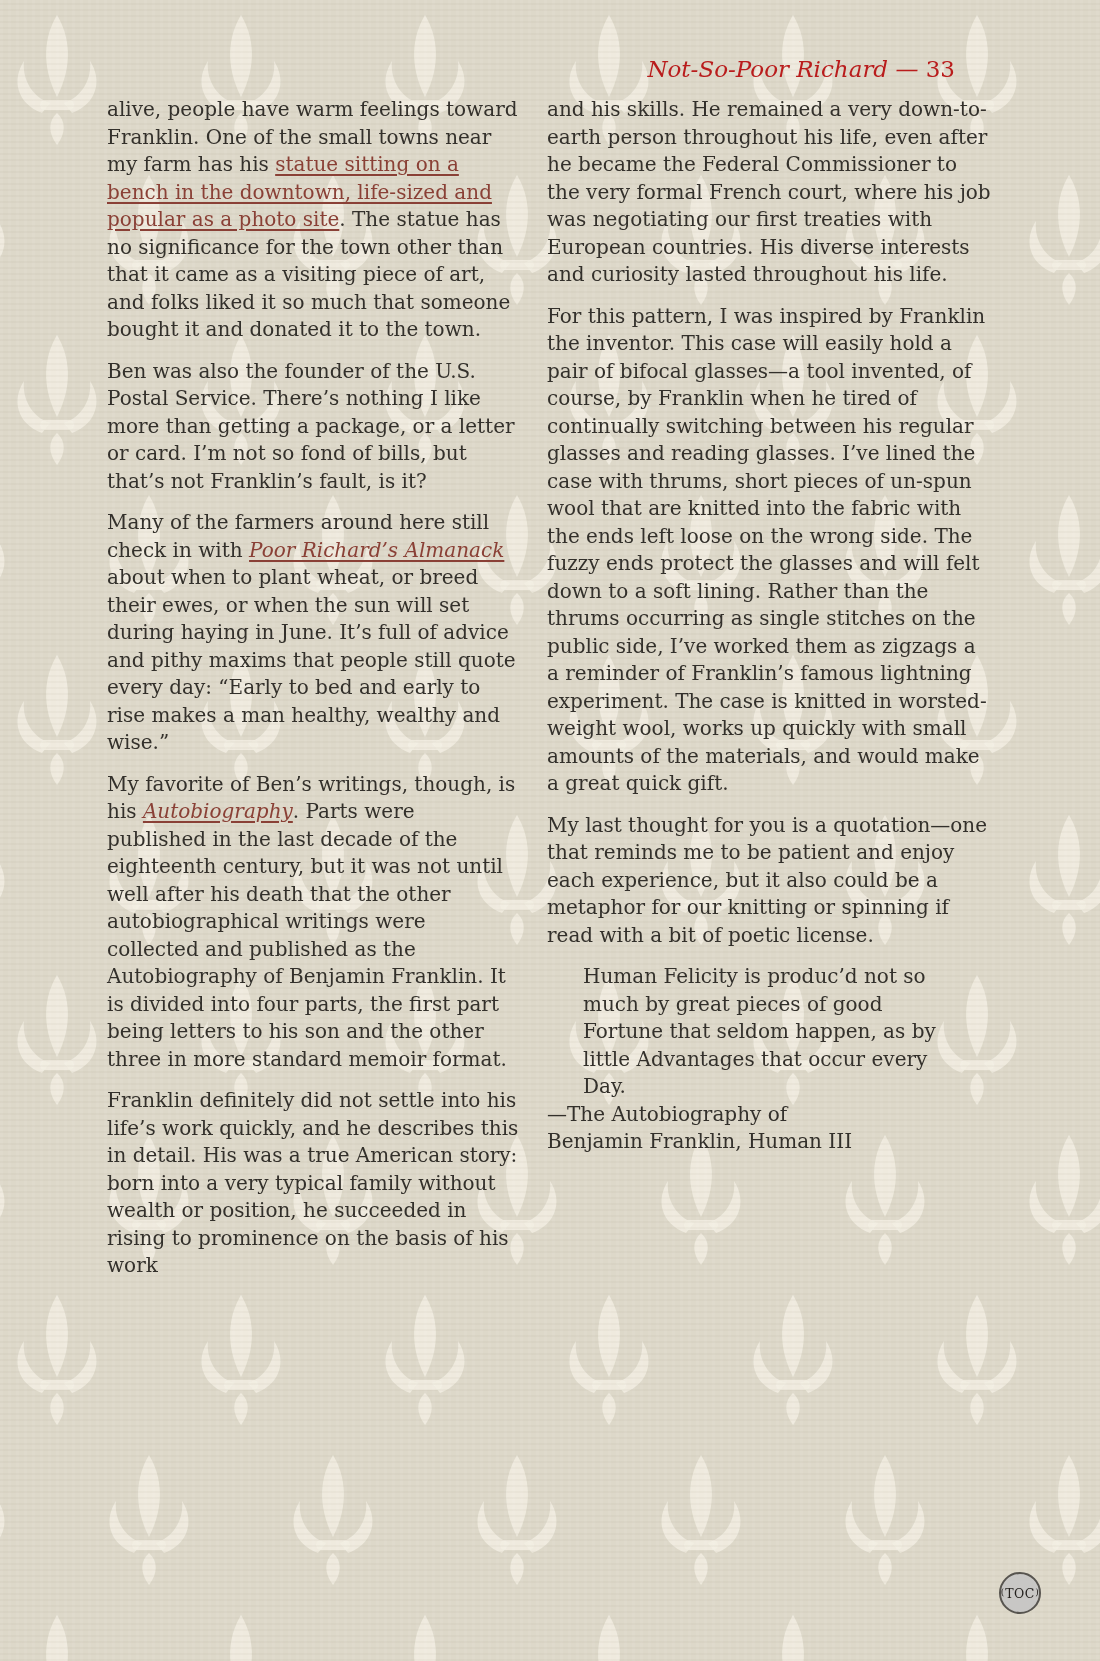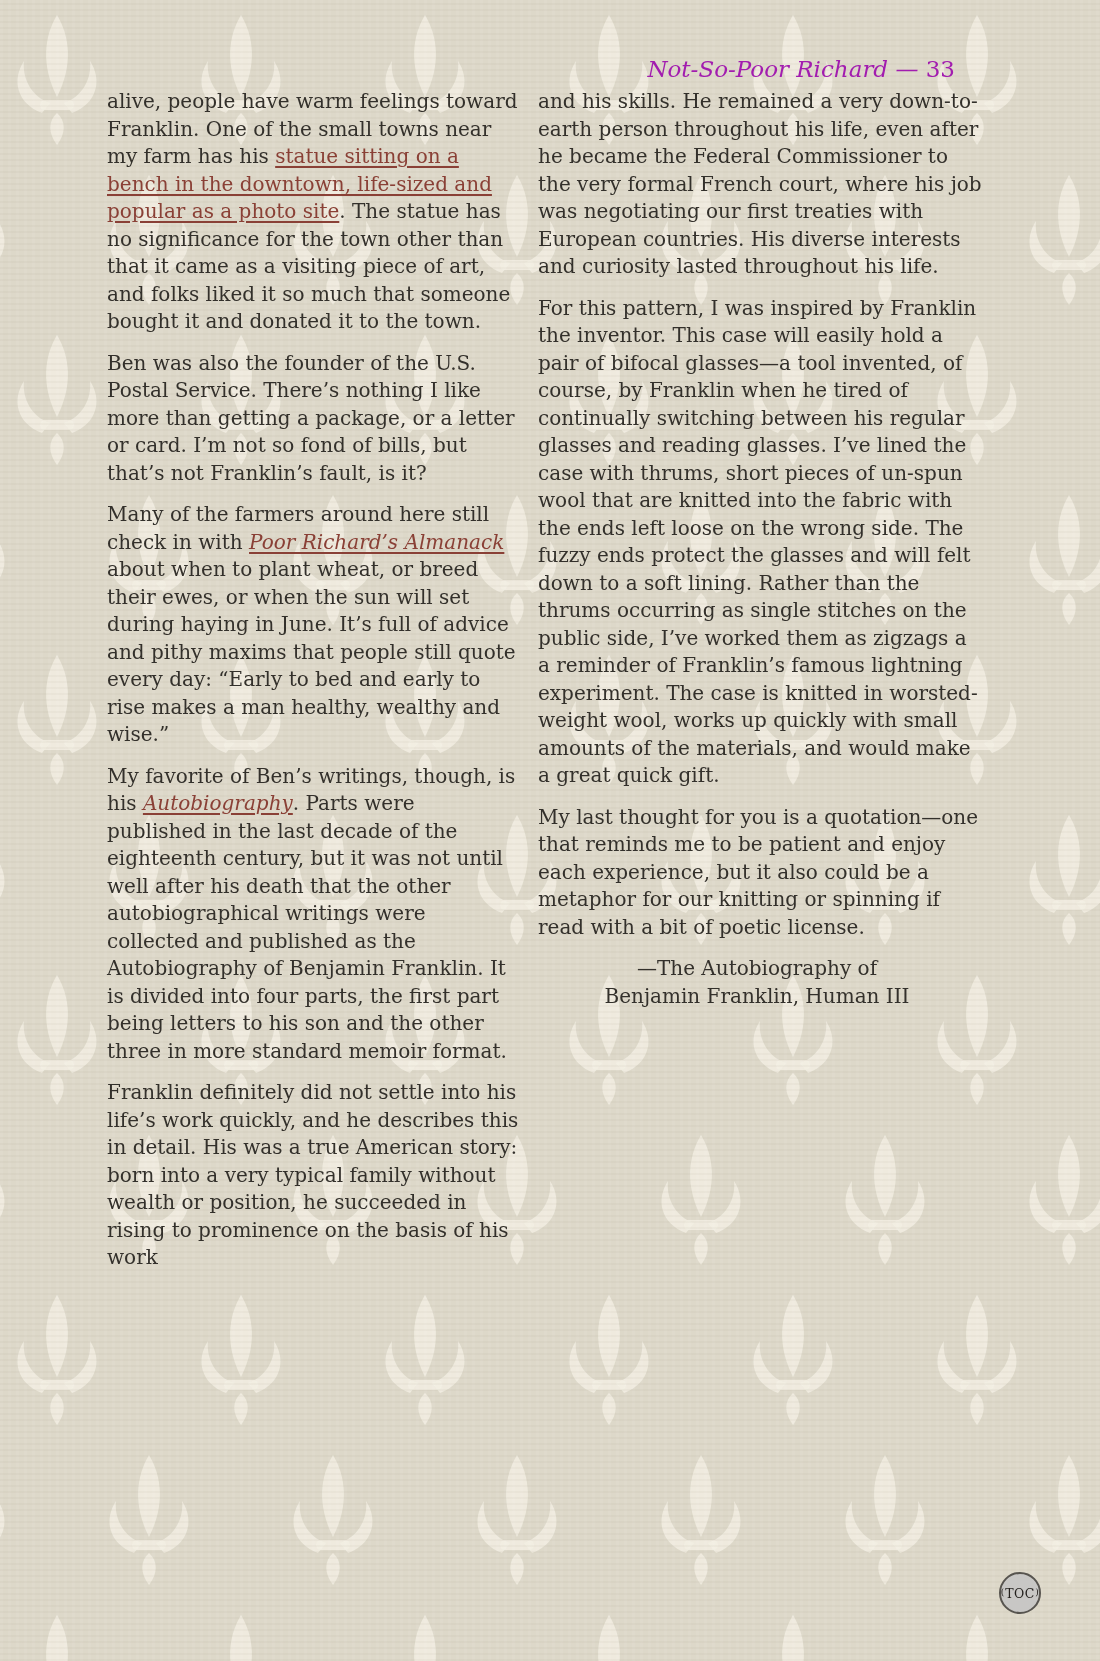--- a/index.html
+++ b/index.html
@@ -34,50 +34,50 @@
   }
   .content {
     position: relative;
     z-index: 2;
   }
   .running-header {
     position: absolute;
     top: 56px;
     right: 145px;
     font-size: 23px;
-    color: #a21caf;
+    color: #b91c1c;
     white-space: nowrap;
   }
   .running-header .hdr-title,
   .running-header .hdr-dash { font-style: italic; }
   .running-header .hdr-page { font-style: normal; }
 
   .columns {
     position: absolute;
     left: 107px;
-    top: 88px;
+    top: 96px;
     display: flex;
-    gap: 19px;
+    gap: 28px;
     color: #33302b;
   }
   .col {
     font-size: 20px;
     line-height: 27.5px;
   }
   .col-left  { width: 412px; }
   .col-right { width: 446px; }
 
   .block { margin: 0 0 14px 0; }
   .block.quote {
     margin-left: 36px;
     margin-right: 30px;
     margin-bottom: 0;
   }
   .block.attribution {
-    text-align: center;
+    text-align: left;
     padding-right: 8px;
     margin-bottom: 0;
   }
   .block.signoff {
     margin-top: 34px;
     text-align: right;
     padding-right: 4px;
   }
   .run.plain { font-style: normal; }
   .run.italic { }
@@ -151,20 +151,21 @@
           <div class="block body"><span class="run plain">alive, people have warm feelings toward Franklin. One of the small towns near my farm has his </span><a href="#" class="run link">statue sitting on a bench in the downtown, life-sized and popular as a photo site</a><span class="run plain">. The statue has no significance for the town other than that it came as a visiting piece of art, and folks liked it so much that someone bought it and donated it to the town.</span></div>
           <div class="block body"><span class="run plain">Ben was also the founder of the U.S. Postal Service. There’s nothing I like more than getting a package, or a letter or card. I’m not so fond of bills, but that’s not Franklin’s fault, is it?</span></div>
           <div class="block body"><span class="run plain">Many of the farmers around here still check in with </span><a href="#" class="run italic-link">Poor Richard’s Almanack</a><span class="run plain"> about when to plant wheat, or breed their ewes, or when the sun will set during haying in June. It’s full of advice and pithy maxims that people still quote every day: “Early to bed and early to rise makes a man healthy, wealthy and wise.”</span></div>
           <div class="block body"><span class="run plain">My favorite of Ben’s writings, though, is his </span><a href="#" class="run italic-link">Autobiography</a><span class="run plain">. Parts were published in the last decade of the eighteenth century, but it was not until well after his death that the other autobiographical writings were collected and published as the </span><span class="run italic">Autobiography of Benjamin Franklin</span><span class="run plain">. It is divided into four parts, the first part being letters to his son and the other three in more standard memoir format.</span></div>
           <div class="block body"><span class="run plain">Franklin definitely did not settle into his life’s work quickly, and he describes this in detail. His was a true American story: born into a very typical family without wealth or position, he succeeded in rising to prominence on the basis of his work</span></div>
         </div>
       <div class="col col-right">
           <div class="block body"><span class="run plain">and his skills. He remained a very down-to-earth person throughout his life, even after he became the Federal Commissioner to the very formal French court, where his job was negotiating our first treaties with European countries. His diverse interests and curiosity lasted throughout his life.</span></div>
           <div class="block body"><span class="run plain">For this pattern, I was inspired by Franklin the inventor. This case will easily hold a pair of bifocal glasses—a tool invented, of course, by Franklin when he tired of continually switching between his regular glasses and reading glasses. I’ve lined the case with thrums, short pieces of un-spun wool that are knitted into the fabric with the ends left loose on the wrong side. The fuzzy ends protect the glasses and will felt down to a soft lining. Rather than the thrums occurring as single stitches on the public side, I’ve worked them as zigzags a a reminder of Franklin’s famous lightning experiment. The case is knitted in worsted-weight wool, works up quickly with small amounts of the materials, and would make a great quick gift.</span></div>
           <div class="block body"><span class="run plain">My last thought for you is a quotation—one that reminds me to be patient and enjoy each experience, but it also could be a metaphor for our knitting or spinning if read with a bit of poetic license.</span></div>
+          <div class="block quote"><span class="run plain">Human Felicity is produc’d not so much by great pieces of good Fortune that seldom happen, as by little Advantages that occur every Day.</span></div>
           <div class="block attribution"><span class="run plain">—</span><span class="run italic">The Autobiography of</span><br><span class="run italic">Benjamin Franklin</span><span class="run plain">, Human III</span></div>
         </div>
     </div>
 
   </div>
 
   <div class="toc-btn">
     <span class="orn">(</span>
       <span>TOC</span>
       <span class="orn">)</span>

